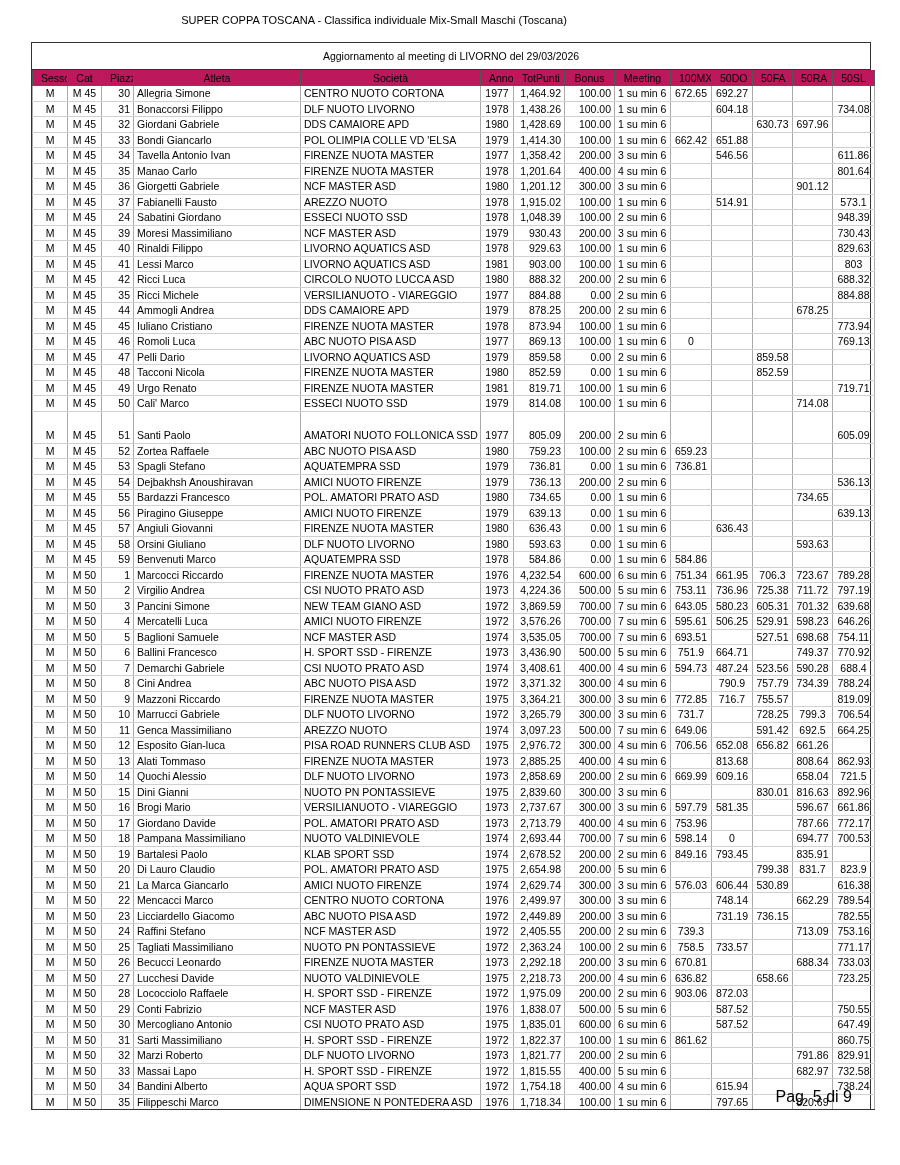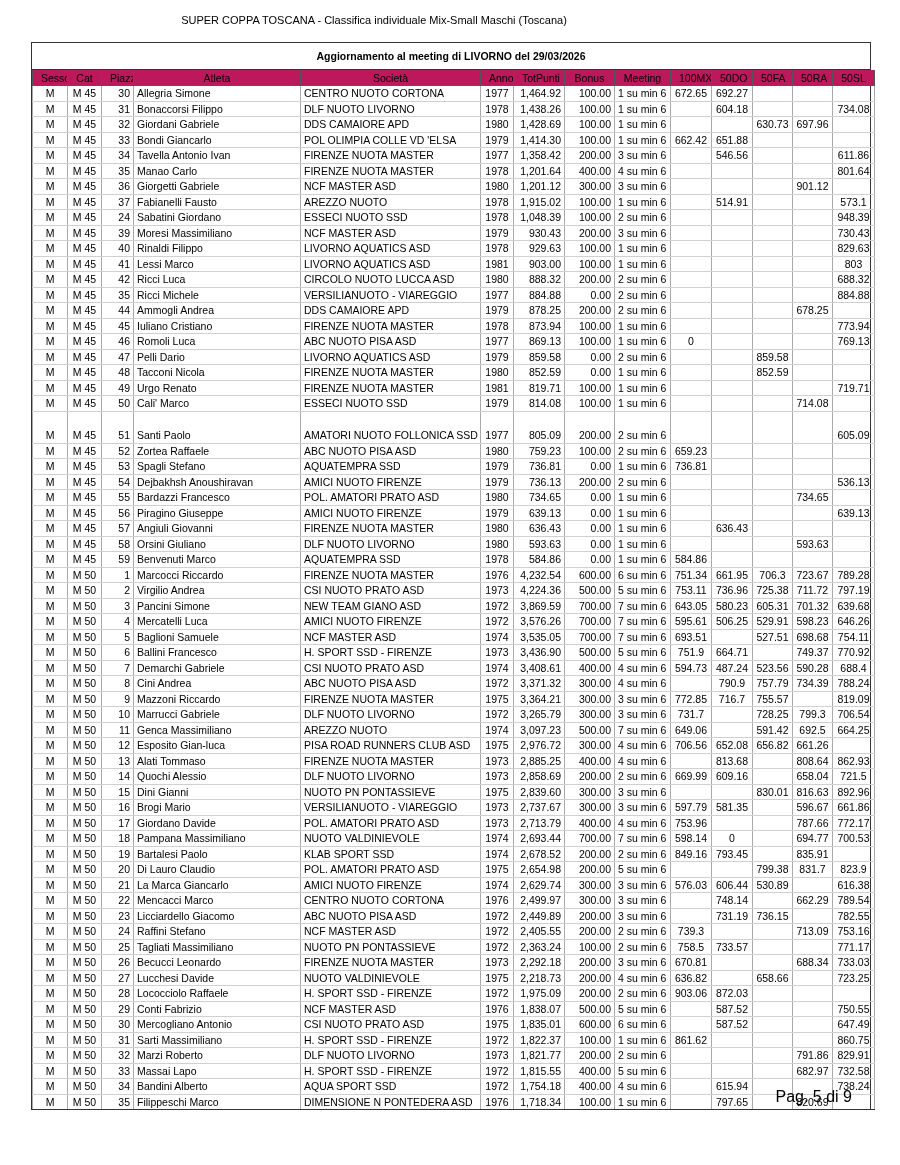--- a/index.html
+++ b/index.html
@@ -1,19 +1,19 @@
 <!DOCTYPE html>
 <html><head>
 <meta charset="utf-8">
 <style>
   html, body { margin: 0; padding: 0; background: #ffffff; }
   body { width: 900px; height: 1165px; position: relative; font-family: "Liberation Sans", sans-serif; color: #000; }
   .page-title { position: absolute; top: 14px; left: 0; width: 748px; text-align: center; font-size: 11px; letter-spacing: 0; }
   .frame { position: absolute; top: 42px; left: 31px; width: 838px; border: 1.5px solid #333; border-bottom: none; }
-  .update-banner { height: 26px; line-height: 26px; text-align: center; font-size: 10.5px; font-weight: bold; border-bottom: 1.5px solid #333; }
+  .update-banner { height: 26px; line-height: 26px; text-align: center; font-size: 10.5px; font-weight: normal; border-bottom: 1.5px solid #333; }
   table { border-collapse: collapse; width: 100%; table-layout: fixed; font-size: 10.5px; }
   th { background: #be185d; font-weight: normal; height: 15px; padding: 0 8px; border: 1px solid #555; border-top: none; font-size: 10.5px; white-space: nowrap; overflow: hidden; }
   td { height: 14.5px; padding: 0 3px; border-left: 1px solid #aaa; border-right: 1px solid #aaa; border-bottom: 1px solid #d0d0d0; white-space: nowrap; overflow: hidden; line-height: 14px; }
   tr.tall td { height: 30px; vertical-align: bottom; padding-bottom: 1px; }
   tr.last td { border-bottom: 1.5px solid #333; }
   td.c { text-align: center; }
   td.r { text-align: right; }
   td.l { text-align: left; }
   td.score { text-align: center; }
   .footer-page { position: absolute; top: 1088px; right: 48px; font-size: 16px; }

